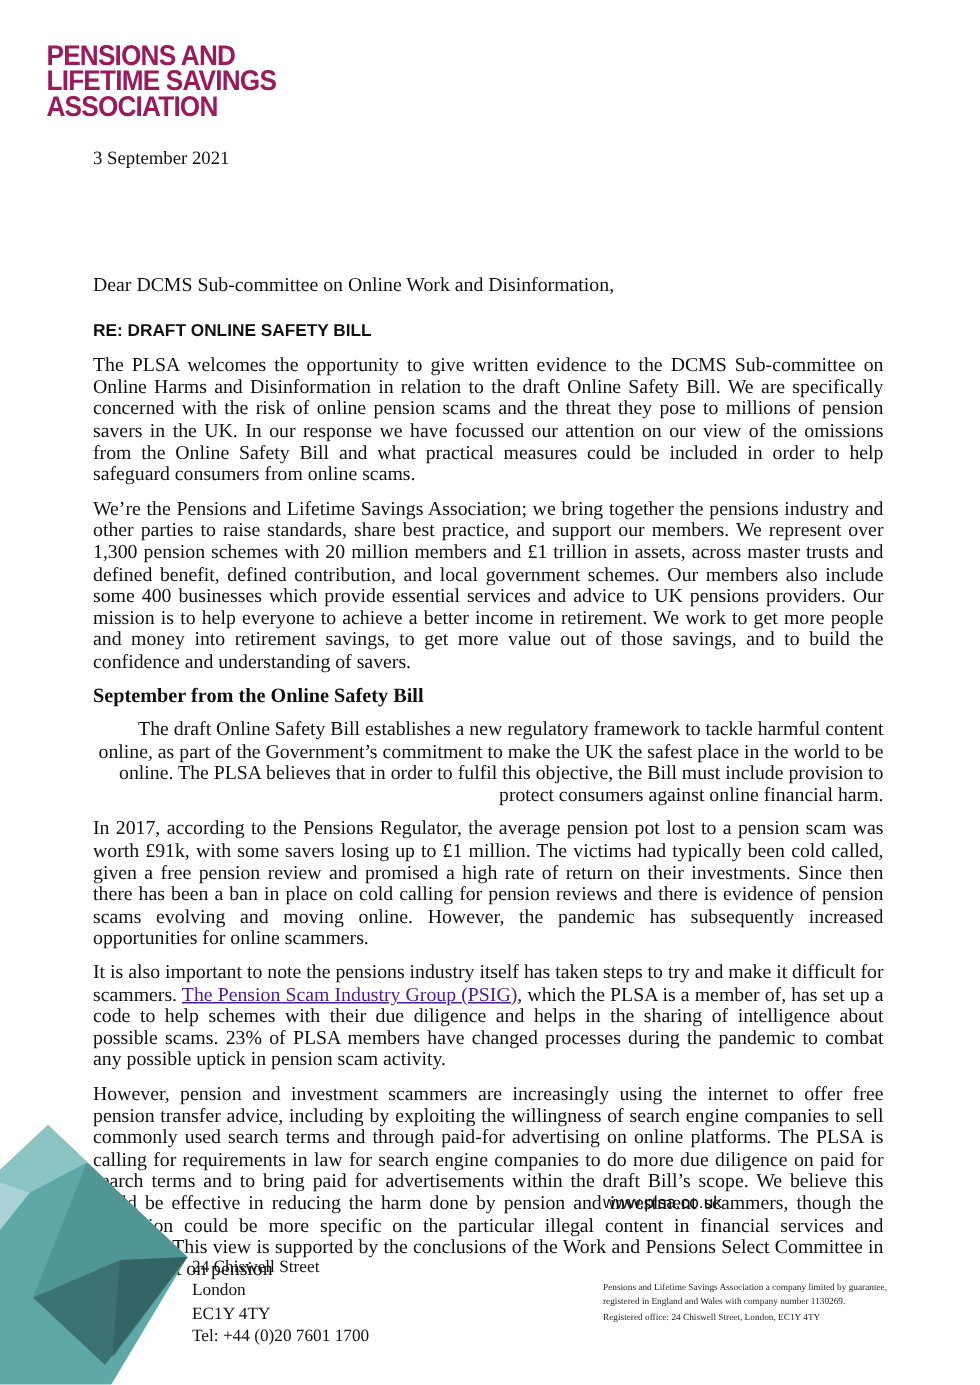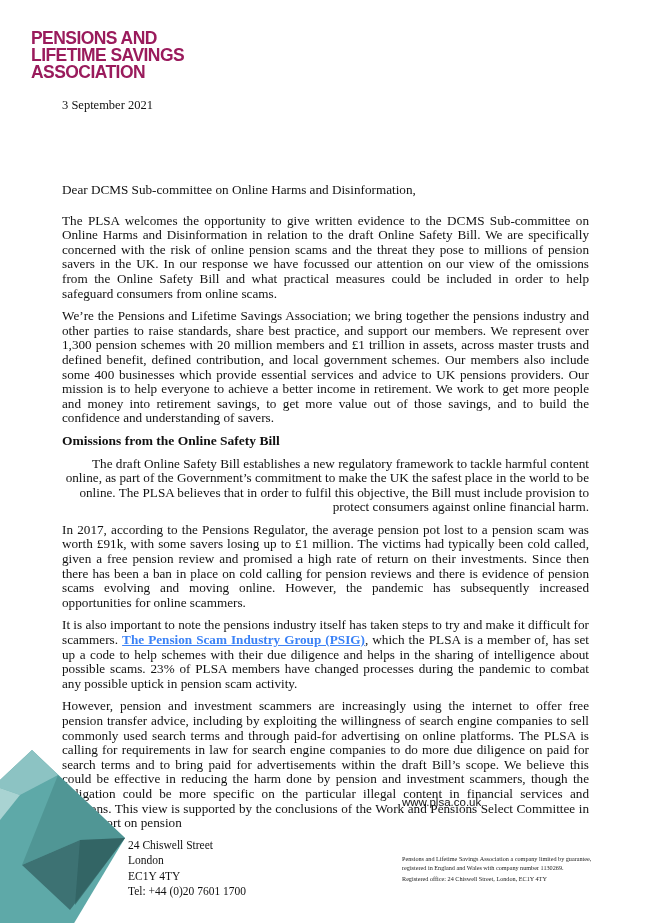--- a/index.html
+++ b/index.html
@@ -5,43 +5,44 @@
   html, body { margin:0; padding:0; background:#fff; }
   body { width:653px; height:923px; position:relative; overflow:hidden; font-family:"DejaVu Serif","Liberation Serif",serif; color:#111; }
   .logo { position:absolute; left:31px; top:29px; font-family:"Liberation Sans",sans-serif; font-weight:bold; color:#9a1b5c; font-size:19px; line-height:17px; letter-spacing:-0.6px; transform:scaleX(0.92); transform-origin:left top; }
   .logo div { white-space:nowrap; }
   .date { position:absolute; left:62px; top:98px; font-size:12.5px; font-family:"Liberation Serif",serif;text-align:right; }
   .body { position:absolute; left:62px; top:183px; width:527px; font-family:"Liberation Serif",serif; font-size:13.2px; line-height:14.6px; }
   .body p { margin:0 0 8px 0; text-align:justify; }
   .salutation { margin-bottom:16px !important; }
   .re { font-family:"Liberation Sans",sans-serif; font-weight:bold; font-size:11.5px; margin:0 0 8px 0; }
   .h { font-weight:bold; font-size:13.5px; margin:0 0 8px 0; }
-  .link { color:#3b82f6; font-weight:bold; text-decoration:underline; }
+  .link { color:#4c1d95; font-weight:normal; text-decoration:underline; }
   .diamond { position:absolute; left:0; top:740px; width:180px; height:190px; }
   .addr { position:absolute; left:128px; top:838px; font-family:"Liberation Serif",serif; font-size:11.5px; line-height:15.3px; }
   .web { position:absolute; left:402px; top:796px; font-family:Liberation Sans, sans-serif; font-size:11.5px; }
   .legal { position:absolute; left:402px; top:855px; font-family:"Liberation Serif",serif; font-size:6.2px; line-height:8.5px; color:#222; }
   .legal div { margin-bottom:3px; }
 </style>
 </head>
 <body>
 
 <div class="logo">
   <div>PENSIONS AND</div>
   <div>LIFETIME SAVINGS</div>
   <div>ASSOCIATION</div>
 </div>
 
 <div class="date">3 September 2021</div>
 
 <div class="body">
-  <p class="salutation">Dear DCMS Sub-committee on Online Harms and Disinformation,</p>
+  <p class="salutation">Dear DCMS Sub-committee on Online Work and Disinformation,</p>
+  <p class="re">RE: DRAFT ONLINE SAFETY BILL</p>
   <p>The PLSA welcomes the opportunity to give written evidence to the DCMS Sub-committee on Online Harms and Disinformation in relation to the draft Online Safety Bill. We are specifically concerned with the risk of online pension scams and the threat they pose to millions of pension savers in the UK. In our response we have focussed our attention on our view of the omissions from the Online Safety Bill and what practical measures could be included in order to help safeguard consumers from online scams.</p>
   <p>We’re the Pensions and Lifetime Savings Association; we bring together the pensions industry and other parties to raise standards, share best practice, and support our members. We represent over 1,300 pension schemes with 20 million members and £1 trillion in assets, across master trusts and defined benefit, defined contribution, and local government schemes. Our members also include some 400 businesses which provide essential services and advice to UK pensions providers. Our mission is to help everyone to achieve a better income in retirement. We work to get more people and money into retirement savings, to get more value out of those savings, and to build the confidence and understanding of savers.</p>
-  <p class="h">Omissions from the Online Safety Bill</p>
+  <p class="h">September from the Online Safety Bill</p>
   <p style="text-align:right">The draft Online Safety Bill establishes a new regulatory framework to tackle harmful content online, as part of the Government’s commitment to make the UK the safest place in the world to be online.  The PLSA believes that in order to fulfil this objective, the Bill must include provision to protect consumers against online financial harm.</p>
   <p>In 2017, according to the Pensions Regulator, the average pension pot lost to a pension scam was worth £91k, with some savers losing up to £1 million. The victims had typically been cold called, given a free pension review and promised a high rate of return on their investments. Since then there has been a ban in place on cold calling for pension reviews and there is evidence of pension scams evolving and moving online. However, the pandemic has subsequently increased opportunities for online scammers.</p>
   <p><span>It is also important to note the pensions industry itself has taken steps to try and make it difficult for scammers. </span><a class="link">The Pension Scam Industry Group (PSIG)</a><span>, which the PLSA is a member of, has set up a code to help schemes with their due diligence and helps in the sharing of intelligence about possible scams. 23% of PLSA members have changed processes during the pandemic to combat any possible uptick in pension scam activity.</span></p>
   <p>However, pension and investment scammers are increasingly using the internet to offer free pension transfer advice, including by exploiting the willingness of search engine companies to sell  commonly used search terms and through paid-for advertising on online platforms. The PLSA is calling for requirements in law for search engine companies to do more due diligence on paid for search terms and to bring paid for advertisements within the draft Bill’s  scope. We believe this could be effective in reducing the harm done by pension and investment scammers, though the obligation could be more specific on the particular illegal content in financial services and pensions. This view is supported by the conclusions of the Work and Pensions Select Committee in their report on pension</p>
 </div>
 
 <svg class="diamond" viewBox="0 0 180 190">
   <polygon points="32,10 125,98 70,190 0,190 0,40" fill="#5ea9a8"></polygon>
   <polygon points="32,10 58,35 20,55 0,48 0,40" fill="#8cc3c3"></polygon>
   <polygon points="0,48 20,55 0,80" fill="#a9d3d2"></polygon>

